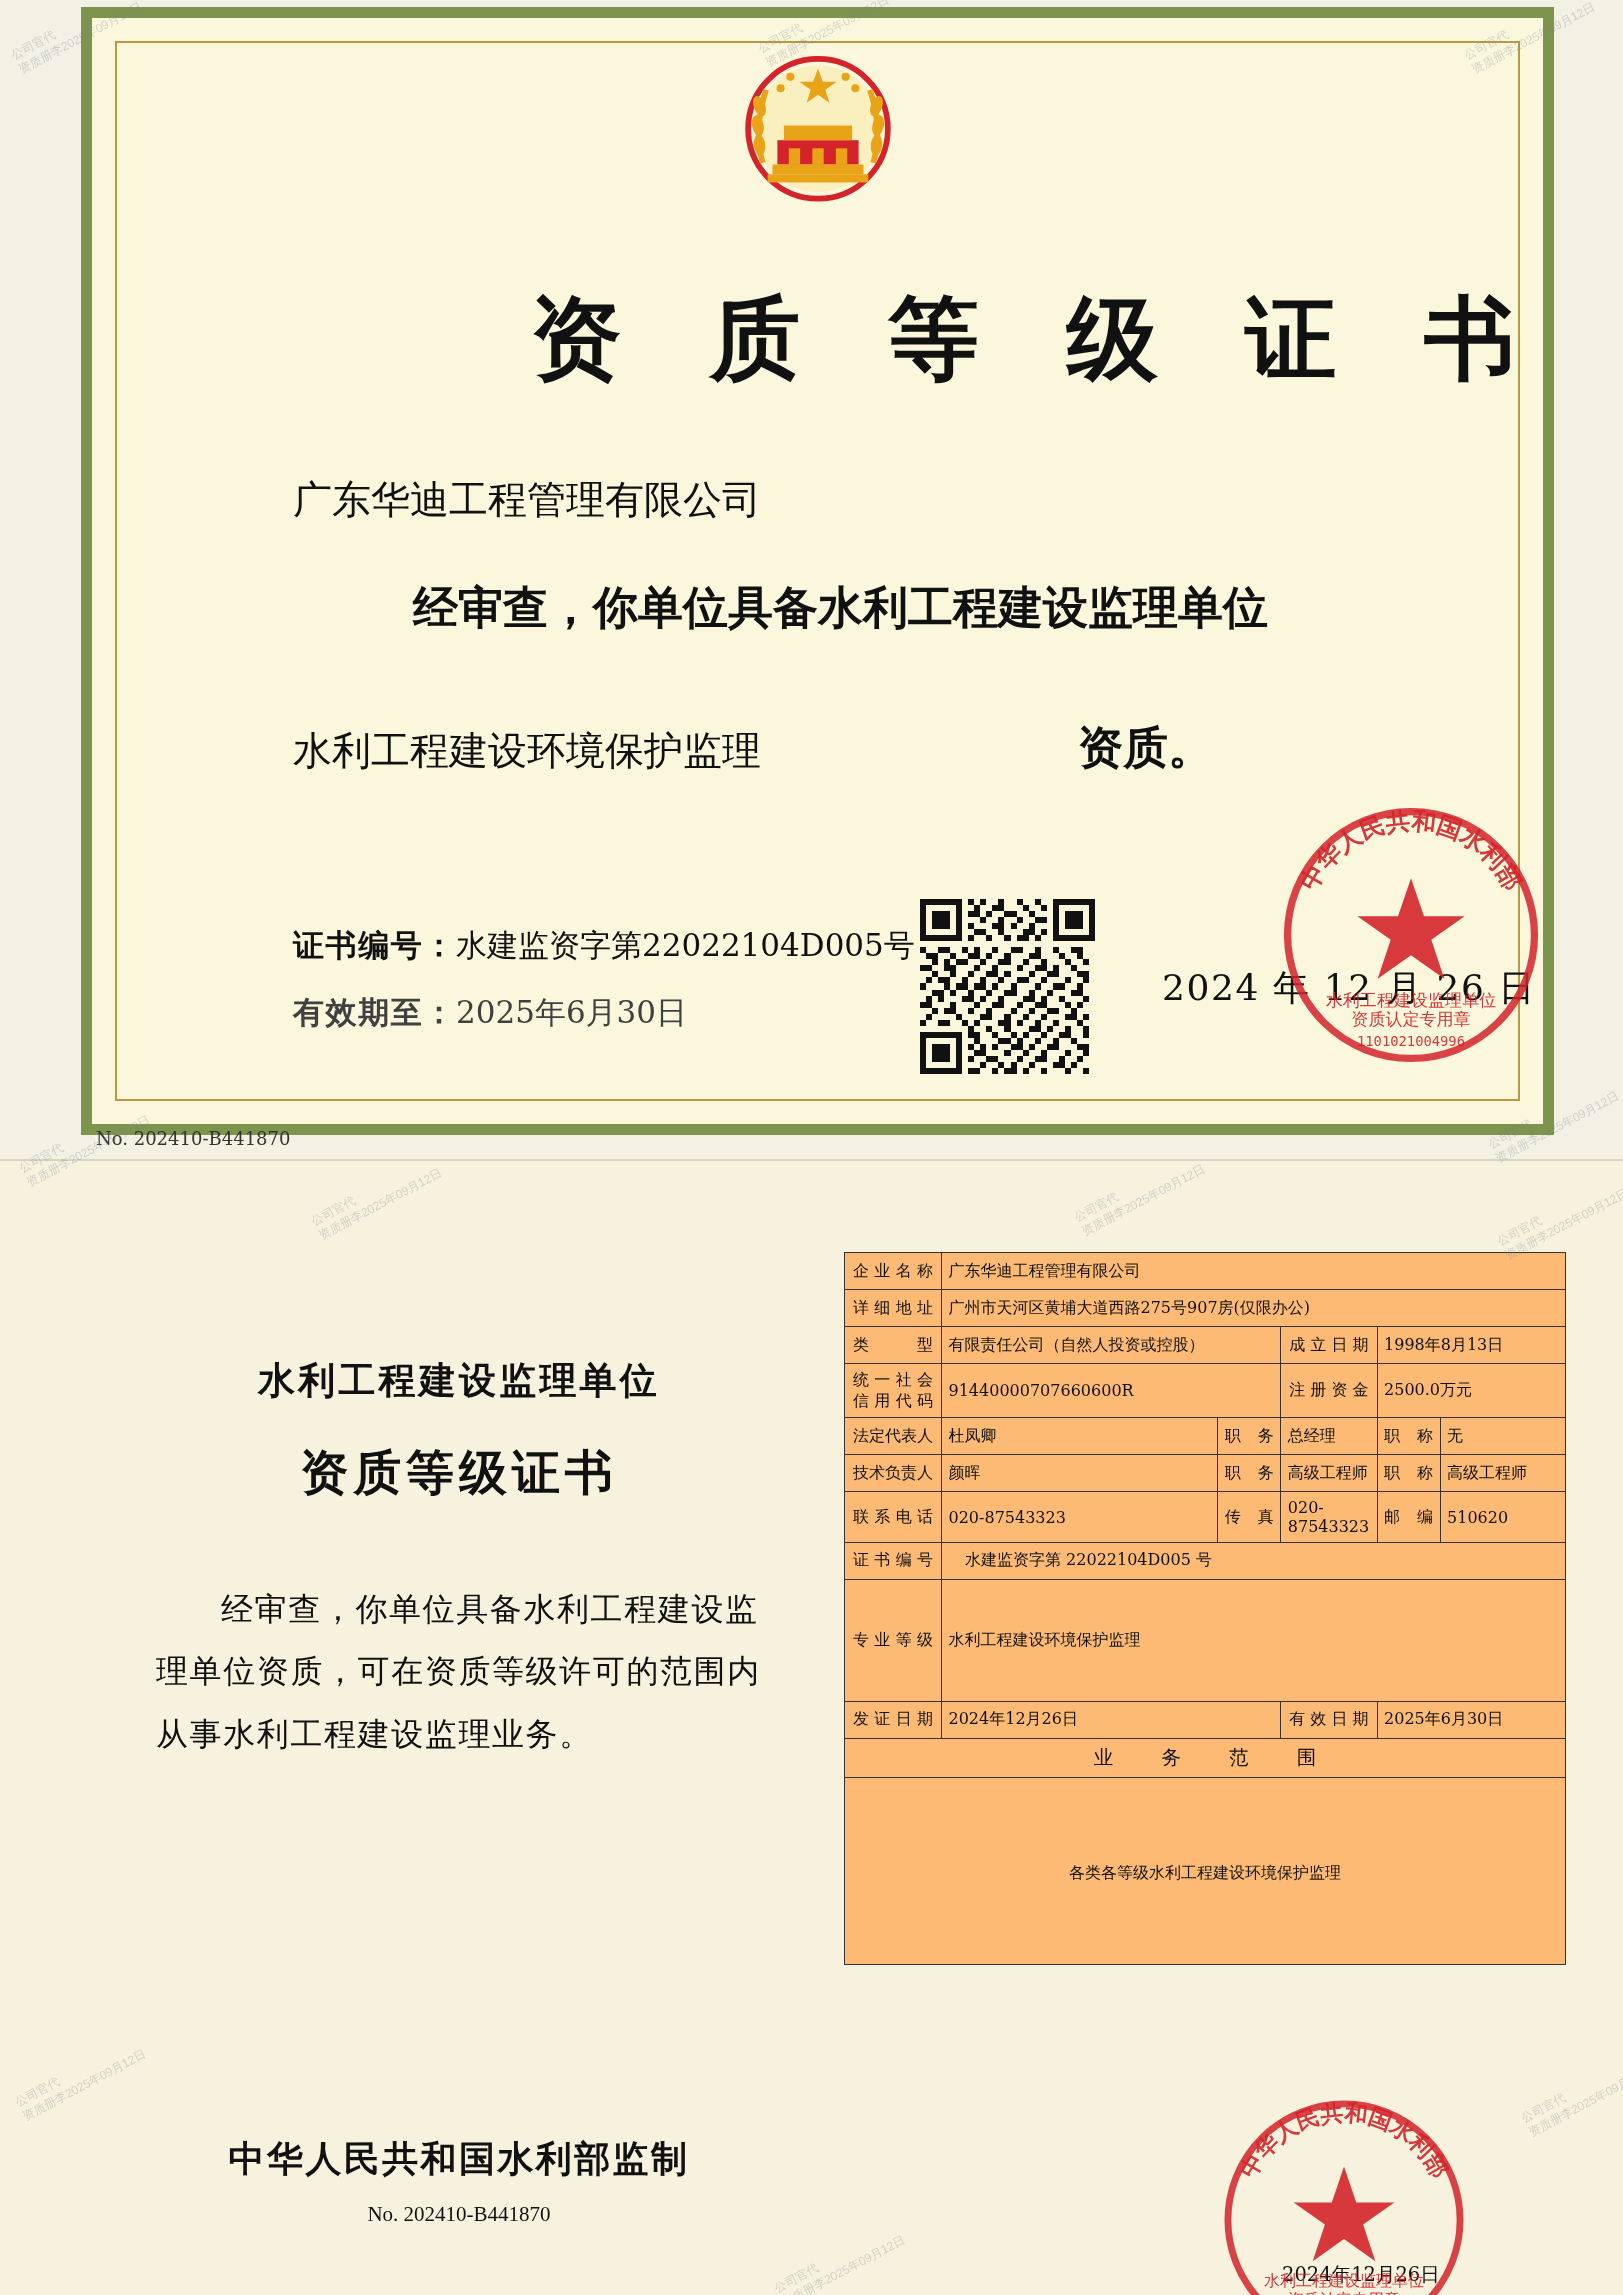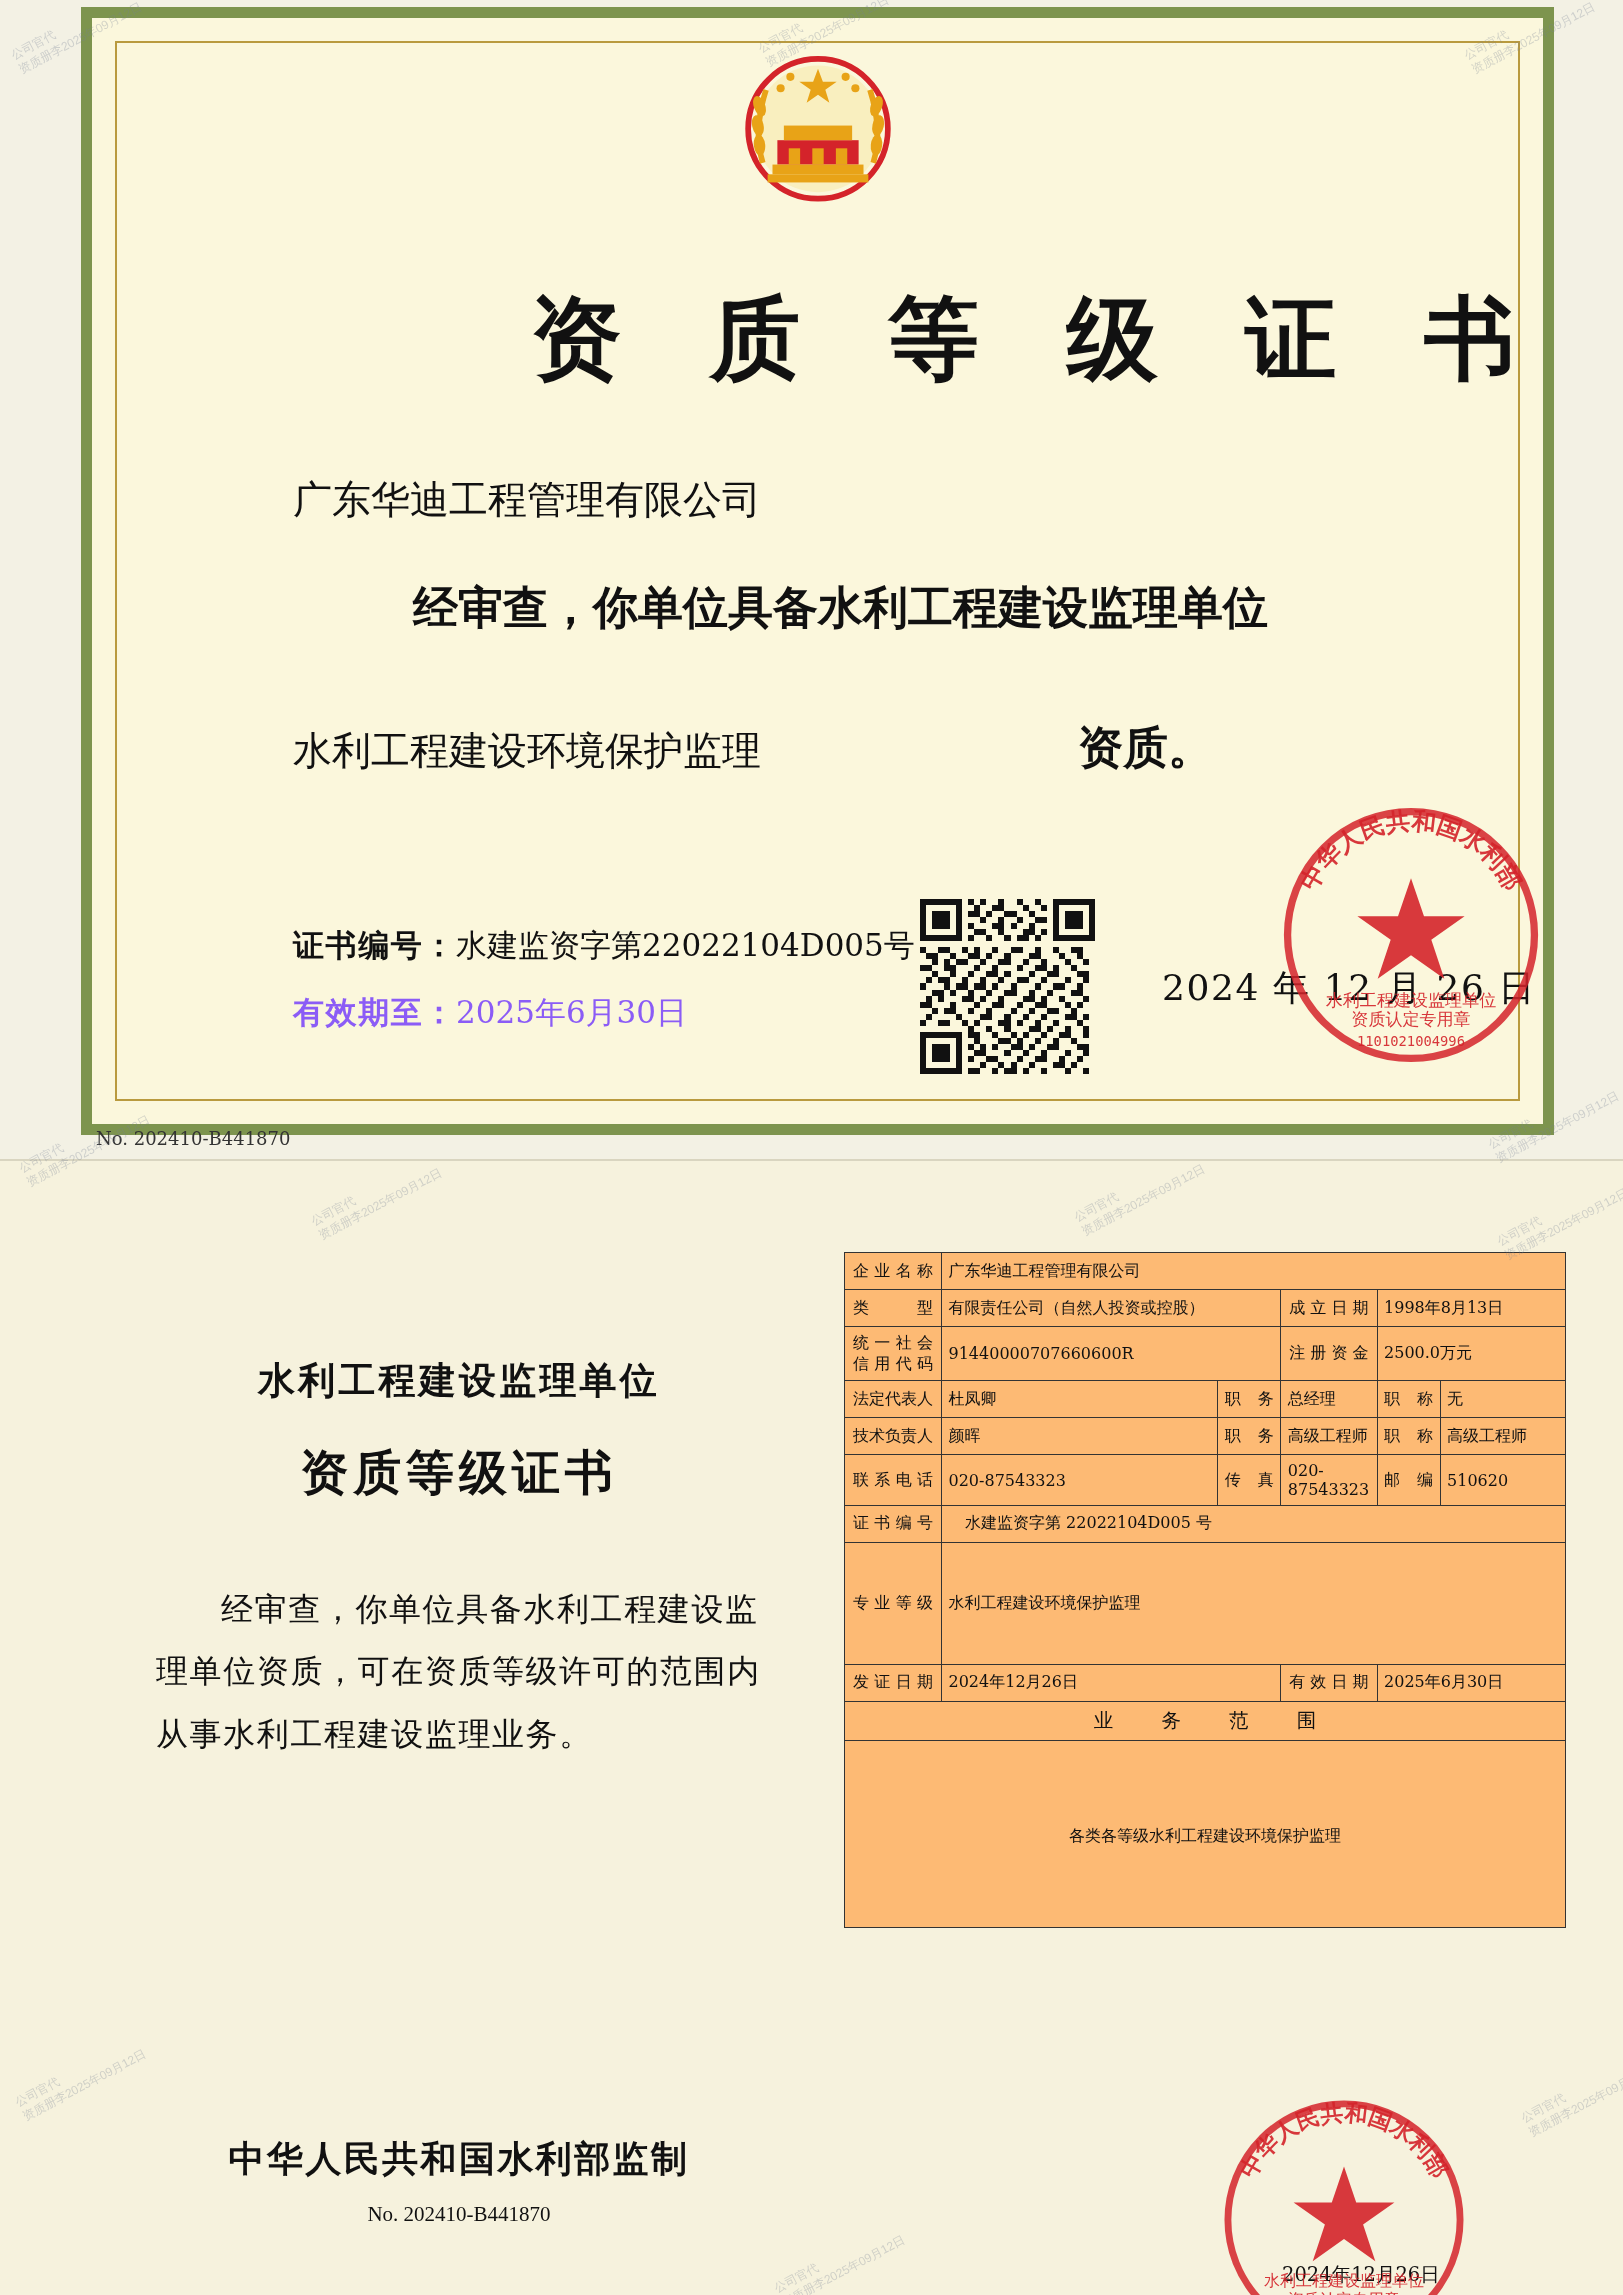--- a/index.html
+++ b/index.html
@@ -73,21 +73,21 @@
     font-family:"DejaVu Serif", serif;
   }
   #cert-no-line{
     position:absolute; top:907px; left:201px;
     font-size:31px; color:#111;
     font-family:"DejaVu Serif", serif;
   }
   #cert-no-line .lbl, #valid-line .lbl{ font-weight:bold; letter-spacing:1.6px;}
   #valid-line{
     position:absolute; top:974px; left:201px;
-    font-size:31px; color:#8b5cf6;
+    font-size:31px; color:#404040;
     font-family:"DejaVu Serif", serif;
   }
   #qr-top{
     position:absolute; top:881px; left:828px;
     width:175px; height:175px;
   }
   #issue-date-top{
     position:absolute; top:946px; left:1070px;
     font-size:36px; color:#111;
     font-family:"DejaVu Serif", serif;
@@ -480,20 +480,24 @@
     <div class="serial">No. 202410-B441870</div>
   </div>
 
   <table id="info-table">
     <tbody>
         <tr>
       <td class="lbl">企 业 名 称</td>
       <td class="val" colspan="5">广东华迪工程管理有限公司</td>
     </tr>
     <tr>
+      <td class="lbl">详 细 地 址</td>
+      <td class="val" colspan="5">广州市天河区黄埔大道西路275号907房(仅限办公)</td>
+    </tr>
+    <tr>
       <td class="lbl">类    型</td>
       <td class="val" colspan="2">有限责任公司（自然人投资或控股）</td>
       <td class="lbl">成 立 日 期</td>
       <td class="val" colspan="2">1998年8月13日</td>
     </tr>
     <tr>
       <td class="lbl">
         <div>统一社会</div>
         <div>信用代码</div>
       </td>

